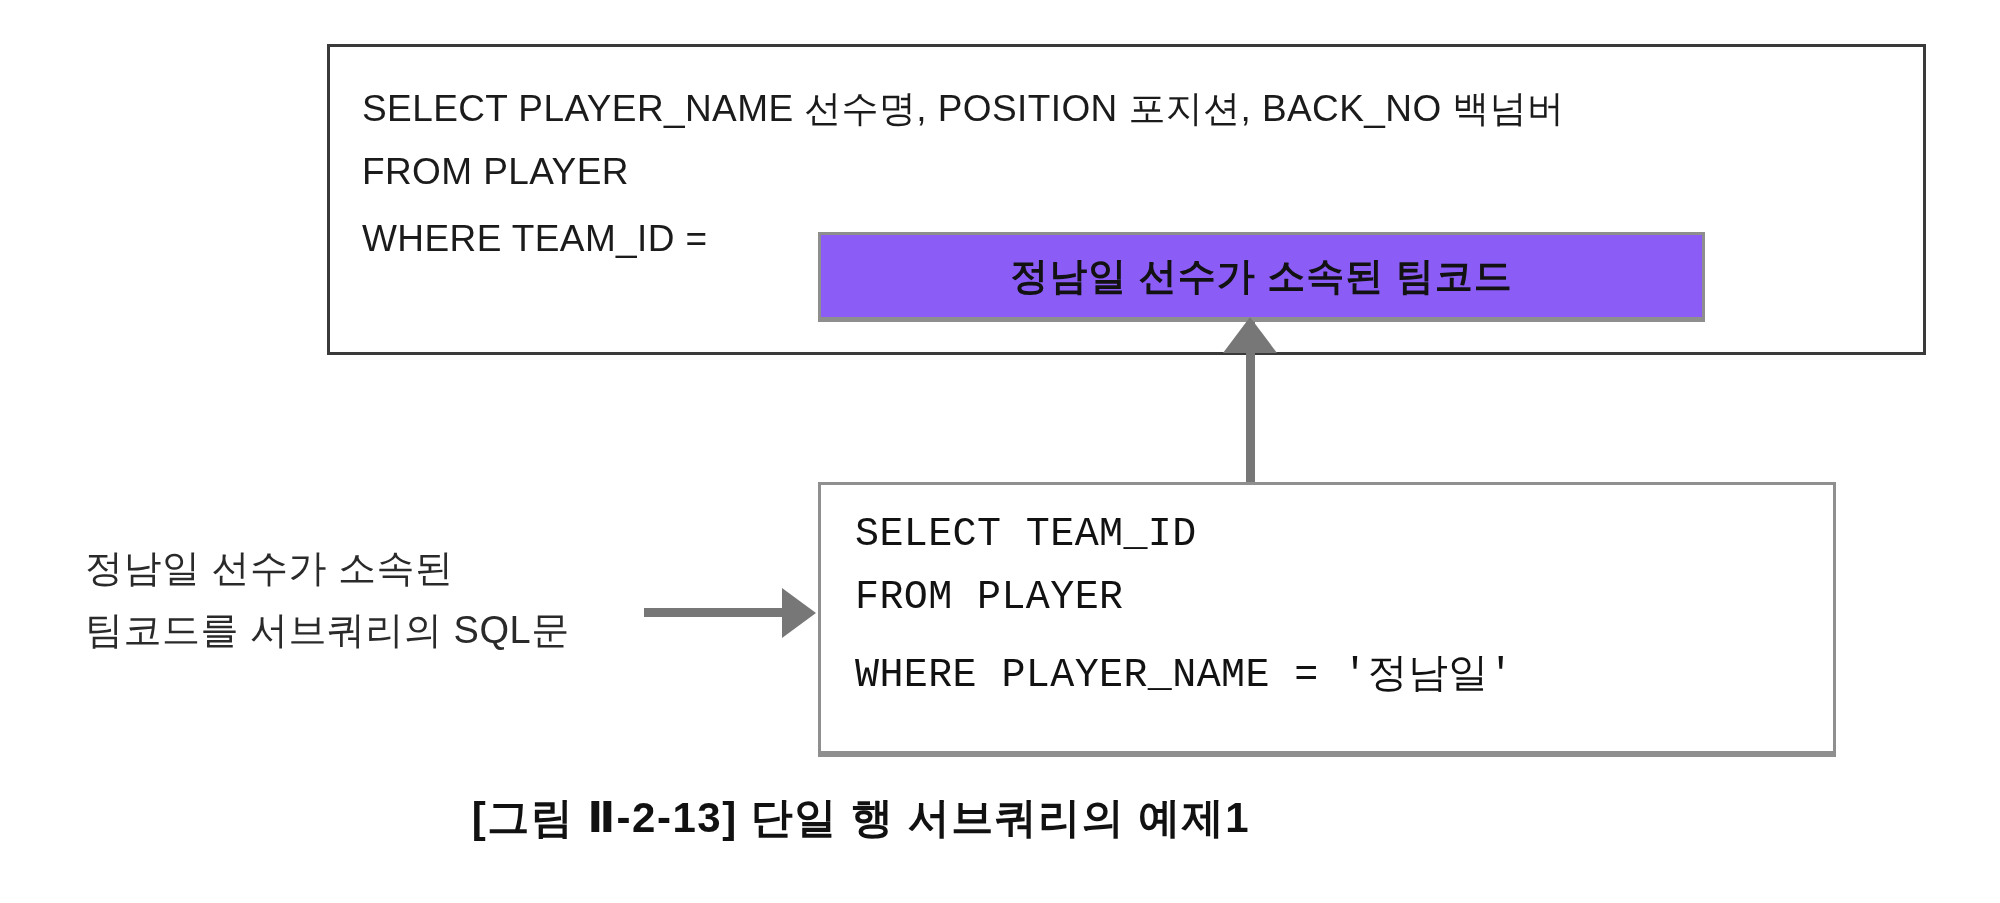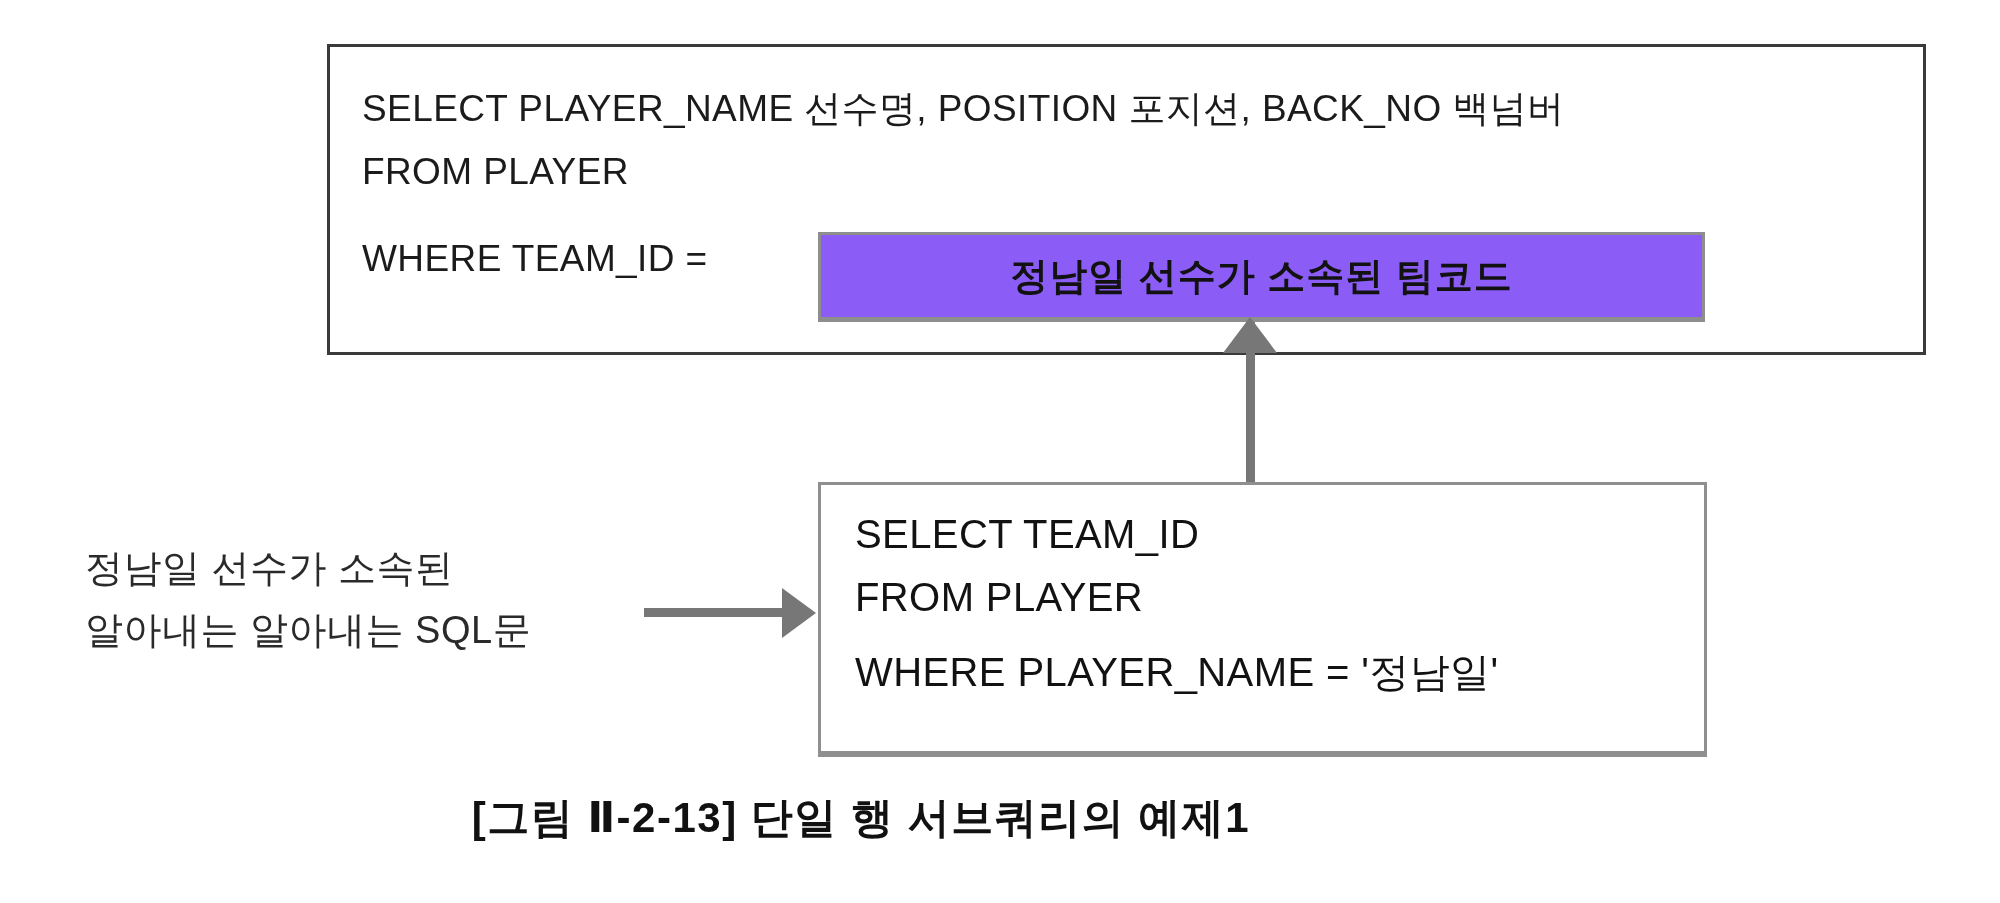--- a/index.html
+++ b/index.html
@@ -34,21 +34,21 @@
   .sql-line {
     position: absolute;
     white-space: pre;
     font-size: 37px;
     letter-spacing: 0.4px;
     color: #1b1b1b;
     font-weight: 400;
   }
   .main-line-1 { left: 32px; top: 37px; }
   .main-line-2 { left: 32px; top: 104px; }
-  .main-line-3 { left: 32px; top: 171px; margin-top: 20px; }
+  .main-line-3 { left: 32px; top: 171px; }
 
   
   .inner-box {
     position: absolute;
     left: 818px;
     top: 232px;
     width: 887px;
     height: 90px;
     border: 3px solid #8e8e8e;
     border-bottom-width: 5px;
@@ -64,26 +64,27 @@
     letter-spacing: 1px;
     color: #121212;
     white-space: pre;
   }
 
   
   .sub-box {
     position: absolute;
     left: 818px;
     top: 482px;
-    width: 889px;
+    width: 1018px;
     height: 275px;
     border: 3px solid #8f8f8f;
     border-bottom-width: 6px;
     background: #ffffff;
     box-sizing: border-box;
+    font-family: Liberation Mono, monospace;
   }
   .sub-line {
     position: absolute;
     left: 34px;
     white-space: pre;
     font-size: 40px;
     letter-spacing: 0.4px;
     color: #121212;
   }
   .sub-line-1 { top: 27px; }
@@ -179,21 +180,21 @@
   <div class="v-arrow-head"></div>
 
   <div class="sub-box">
     <div class="sub-line sub-line-1">SELECT TEAM_ID</div>
     <div class="sub-line sub-line-2">FROM PLAYER</div>
     <div class="sub-line sub-line-3">WHERE PLAYER_NAME = '정남일'</div>
   </div>
 
   <div class="annotation">
     <div class="annotation-line">정남일 선수가 소속된</div>
-    <div class="annotation-line">알아내는 알아내는 SQL문</div>
+    <div class="annotation-line">팀코드를 서브쿼리의 SQL문</div>
   </div>
 
   <div class="h-arrow"></div>
   <div class="h-arrow-head"></div>
 
   <div class="caption">[그림 Ⅱ-2-13] 단일 행 서브쿼리의 예제1</div>
 
 </div>
 
 </body></html>

